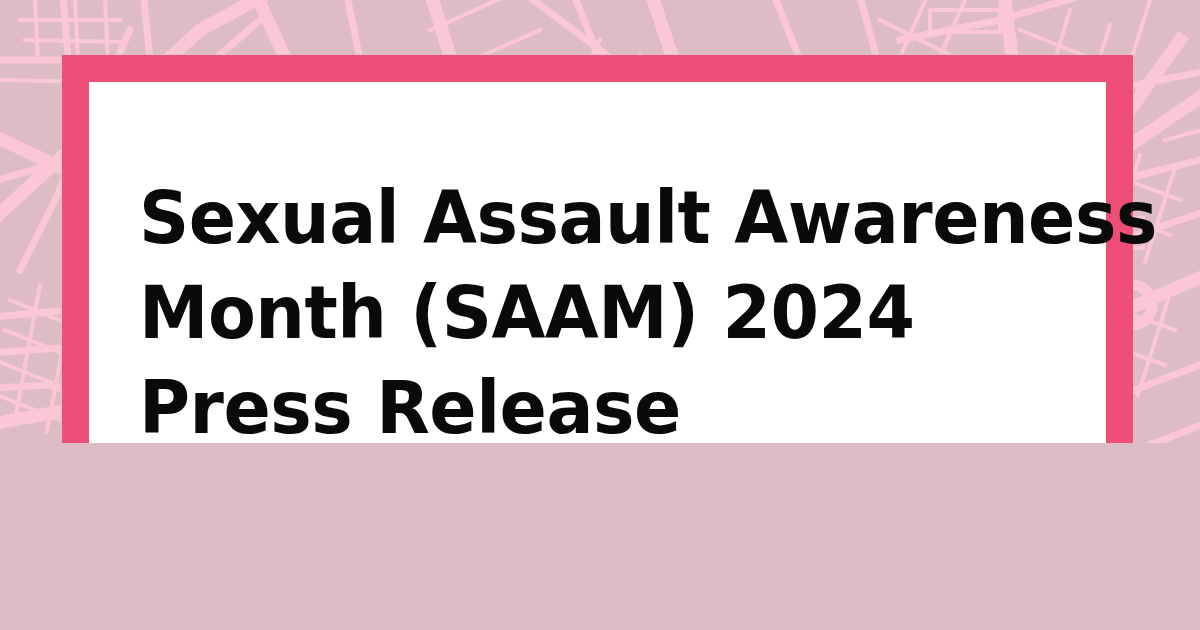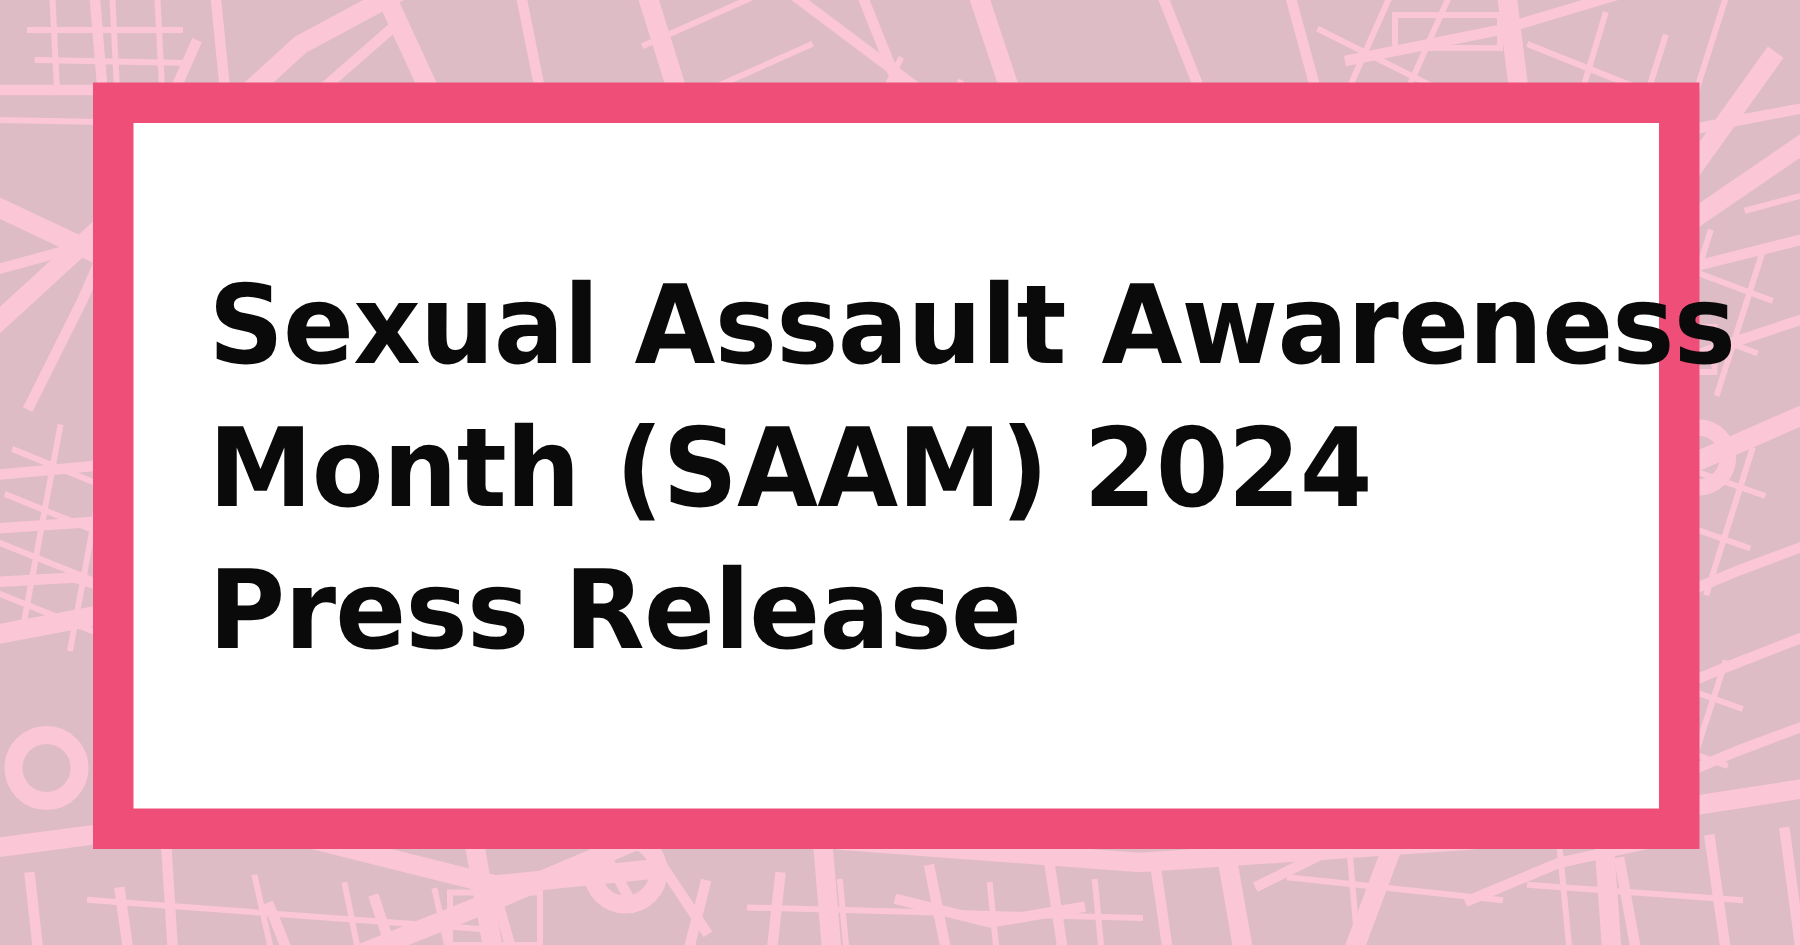--- a/index.html
+++ b/index.html
@@ -10,21 +10,21 @@
     overflow: hidden;
   }
   body {
     font-family: "Liberation Sans", sans-serif;
     background: #ddbcc6;
   }
 
   #banner {
     position: relative;
     width: 1200px;
-    height: 630px;
+    height: 443px;
     overflow: hidden;
     background: #1d4ed8;
   }
 
   
   #map-bg {
     position: absolute;
     inset: 0;
     width: 1200px;
     height: 630px;

